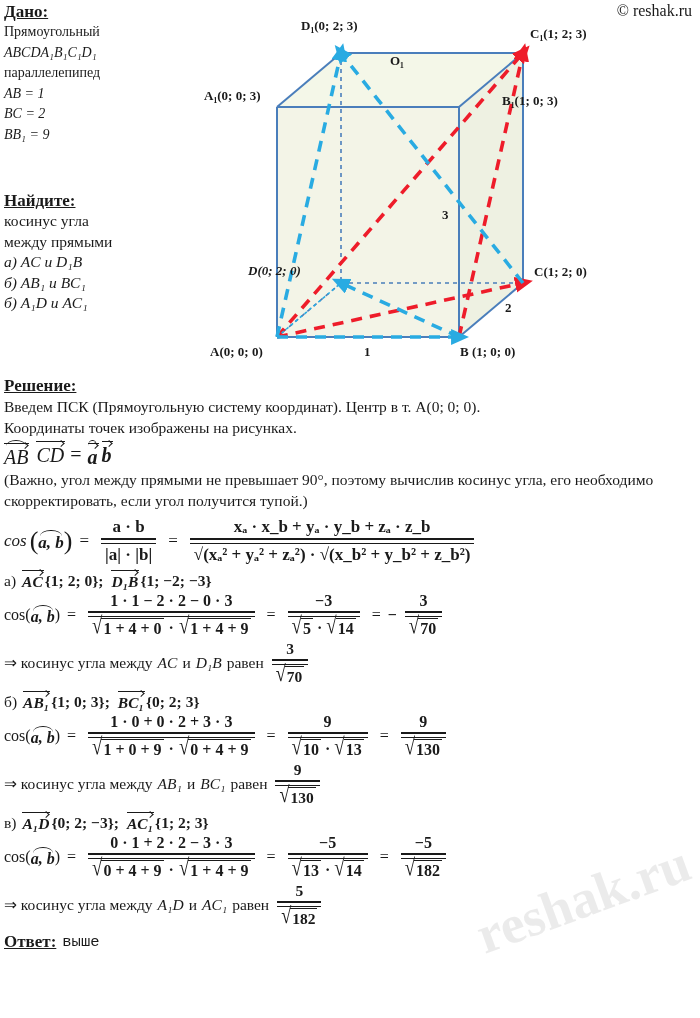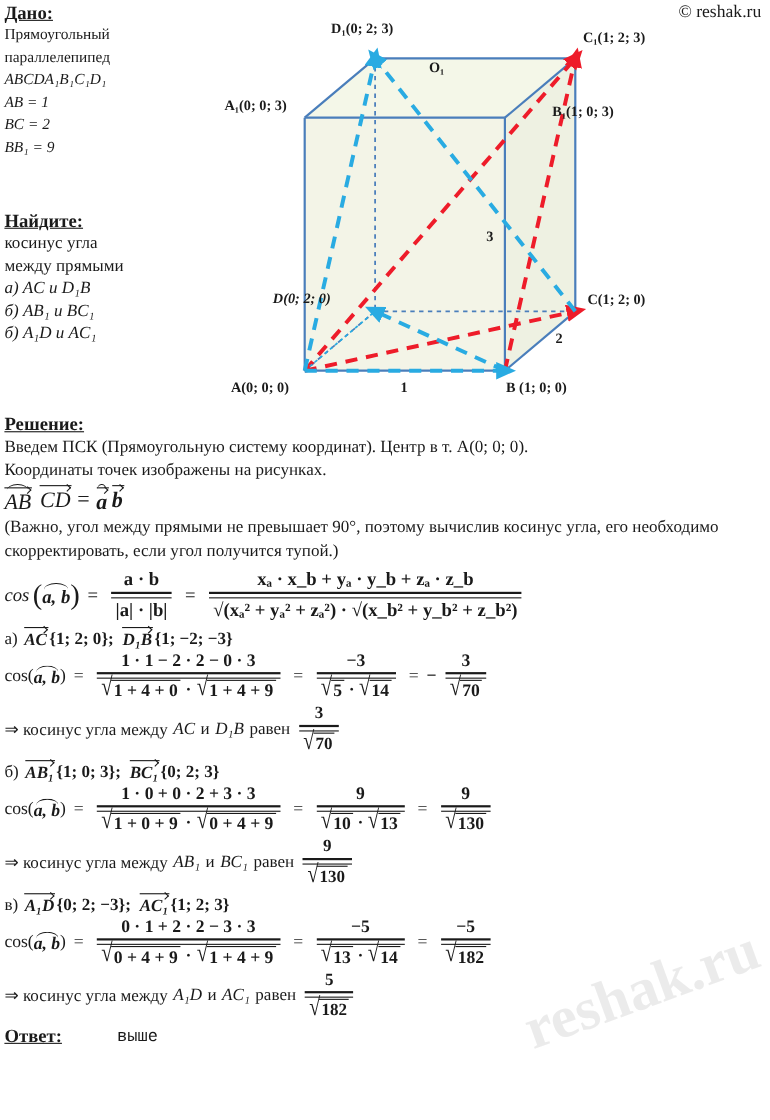--- a/index.html
+++ b/index.html
@@ -63,22 +63,22 @@
 </head>
 <body>
 
 <div class="page">
 
   <div class="abs" id="copyright">© reshak.ru</div>
 
   <div class="abs" id="given">
     <div class="hdr">Дано:</div>
     <div class="line">Прямоугольный</div>
+    <div class="line it">ABCDA₁B₁C₁D₁</div>
     <div class="line">параллелепипед</div>
-    <div class="line it">ABCDA₁B₁C₁D₁</div>
     <div class="line it">AB = 1</div>
     <div class="line it">BC = 2</div>
     <div class="line it">BB₁ = 9</div>
   </div>
 
   <div class="abs" id="find">
     <div class="hdr">Найдите:</div>
     <div class="line">косинус угла</div>
     <div class="line">между прямыми</div>
     <div class="line it">а) AC и D₁B</div>
@@ -404,21 +404,21 @@
             <span class="num"><span class="b">5</span></span>
             <span class="bar"></span>
             <span class="den"><span class="sqrt">
                 <span class="rad">√</span>
                 <span class="arg">182</span>
               </span></span>
           </span>
         </div>
       </div>
 
-    <div class="mrow" style="margin-top:4px;gap:44px;">
+    <div class="mrow" style="margin-top:4px;">
       <span class="hdr" style="margin-right:6px;">Ответ:</span>
       <span style="font-size:15.5px;font-family:Liberation Mono, monospace;">выше</span>
     </div>
   </div>
 
   <div class="abs" style="right:6px;bottom:20px;width:210px;height:130px;opacity:.14;
               font-size:54px;font-weight:700;color:#777;
               transform:rotate(-20deg);pointer-events:none;">
     <span>reshak.ru</span>
   </div>

